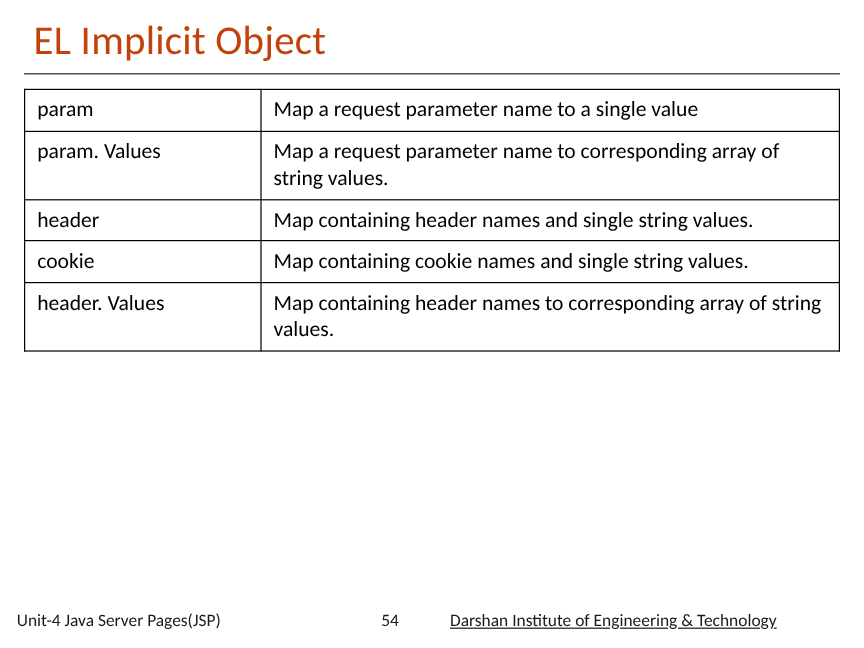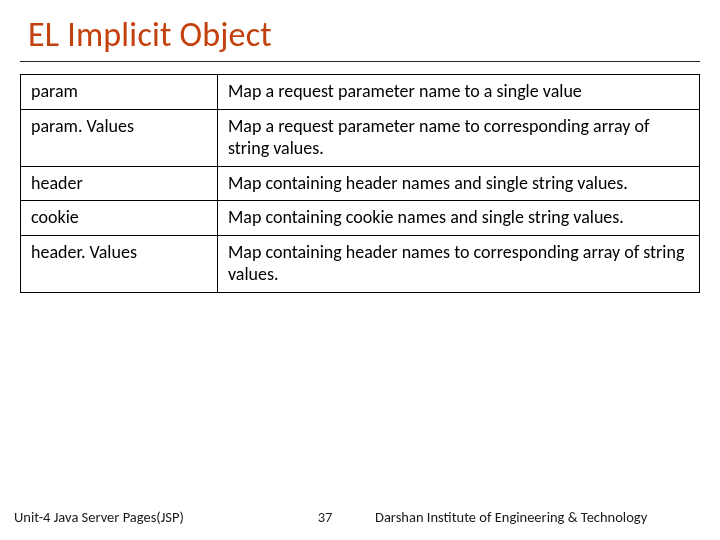--- a/index.html
+++ b/index.html
@@ -54,20 +54,21 @@
     padding-left: 14px;
     flex: 0 0 295px;
   }
   .footer .page {
     flex: 0 0 60px;
     text-align: center;
   }
   .footer .right {
     flex: 1;
     padding-left: 20px;
+    text-decoration: underline;
   }
 </style>
 </head>
 <body>
 
 <div class="slide">
 
   <h1 class="title">EL Implicit Object</h1>
 
   <table class="grid">
@@ -94,17 +95,17 @@
       </tr>
       <tr>
         <td>header. Values</td>
         <td>Map containing header names to corresponding array of string values.</td>
       </tr>
     </tbody>
   </table>
 
   <div class="footer">
     <div class="left">Unit-4 Java Server Pages(JSP)</div>
-    <div class="page">37</div>
+    <div class="page">54</div>
     <div class="right">Darshan Institute of Engineering &amp; Technology</div>
   </div>
 
 </div>
 
 </body></html>

